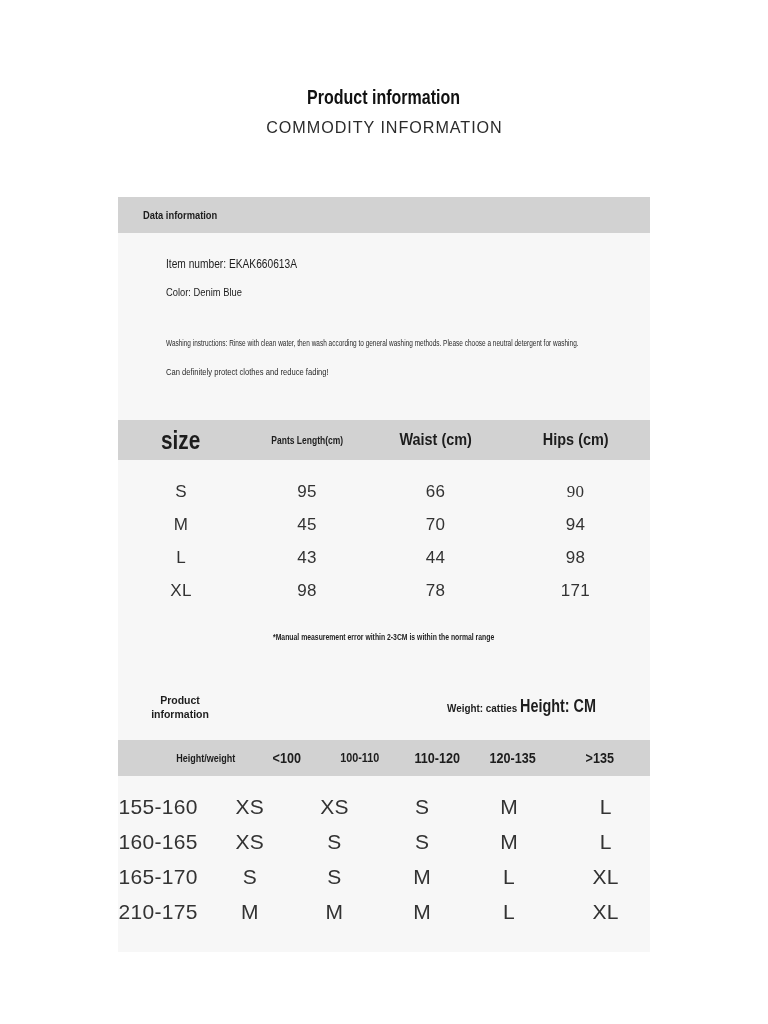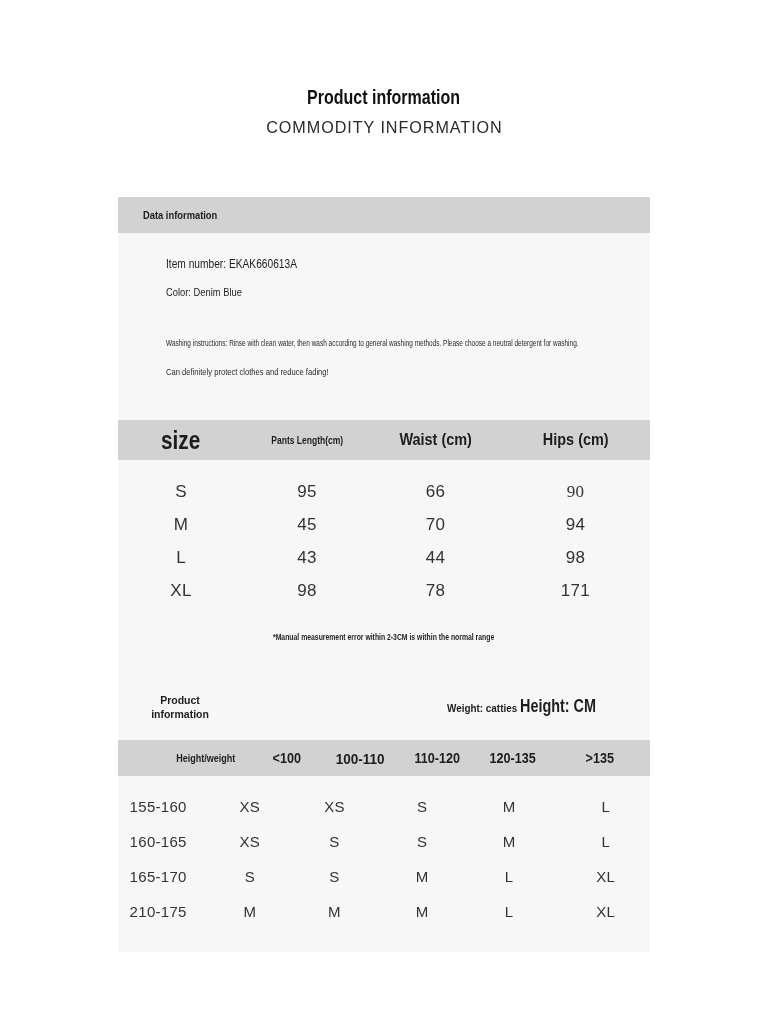--- a/index.html
+++ b/index.html
@@ -34,34 +34,34 @@
   .size-bar .c2{width:23.7%;font-size:10px;}
   .size-bar .c3{width:24.6%;font-size:17px;text-decoration:underline;}
   .size-bar .c4{width:28%;font-size:17px;}
 
   .tbody{position:absolute;left:0;width:100%;}
   .trow{display:flex;align-items:center;}
   .tcell{text-align:center;color:#333;font-weight:normal;letter-spacing:0.3px;}
   .size-rows{top:278px;}
   .size-rows .trow{height:33px;font-size:17px;}
   .hw-rows{top:592px;}
-  .hw-rows .trow{height:35px;font-size:15px;gap:20px;}
+  .hw-rows .trow{height:35px;font-size:21px;gap:20px;}
 
   .note{position:absolute;top:434px;left:0;width:100%;text-align:center;
         font-size:9.5px;font-weight:bold;white-space:nowrap;}
 
   .pi-label{position:absolute;top:496px;left:17px;width:90px;text-align:center;
         font-size:10.5px;font-weight:bold;line-height:14px;}
   .weight-label{position:absolute;top:505px;right:125px;font-size:11px;font-weight:bold;white-space:nowrap;}
   .height-label{position:absolute;top:499px;right:35px;font-size:18px;font-weight:bold;white-space:nowrap;}
 
   .hw-bar{top:543px;height:36px;}
   .hw-bar .c1{width:18.6%;font-size:10px;padding-left:42px;}
   .hw-bar .c2{width:14.6%;font-size:14px;}
-  .hw-bar .c3{width:15.3%;font-size:15px;}
+  .hw-bar .c3{width:15.3%;font-size:12px;}
   .hw-bar .c4{width:16%;font-size:14px;}
   .hw-bar .c5{width:15%;font-size:14px;}
   .hw-bar .c6{width:20.5%;font-size:14px;}
 </style>
 </head>
 <body>
 
 <div class="page">
 
   <div class="title">

